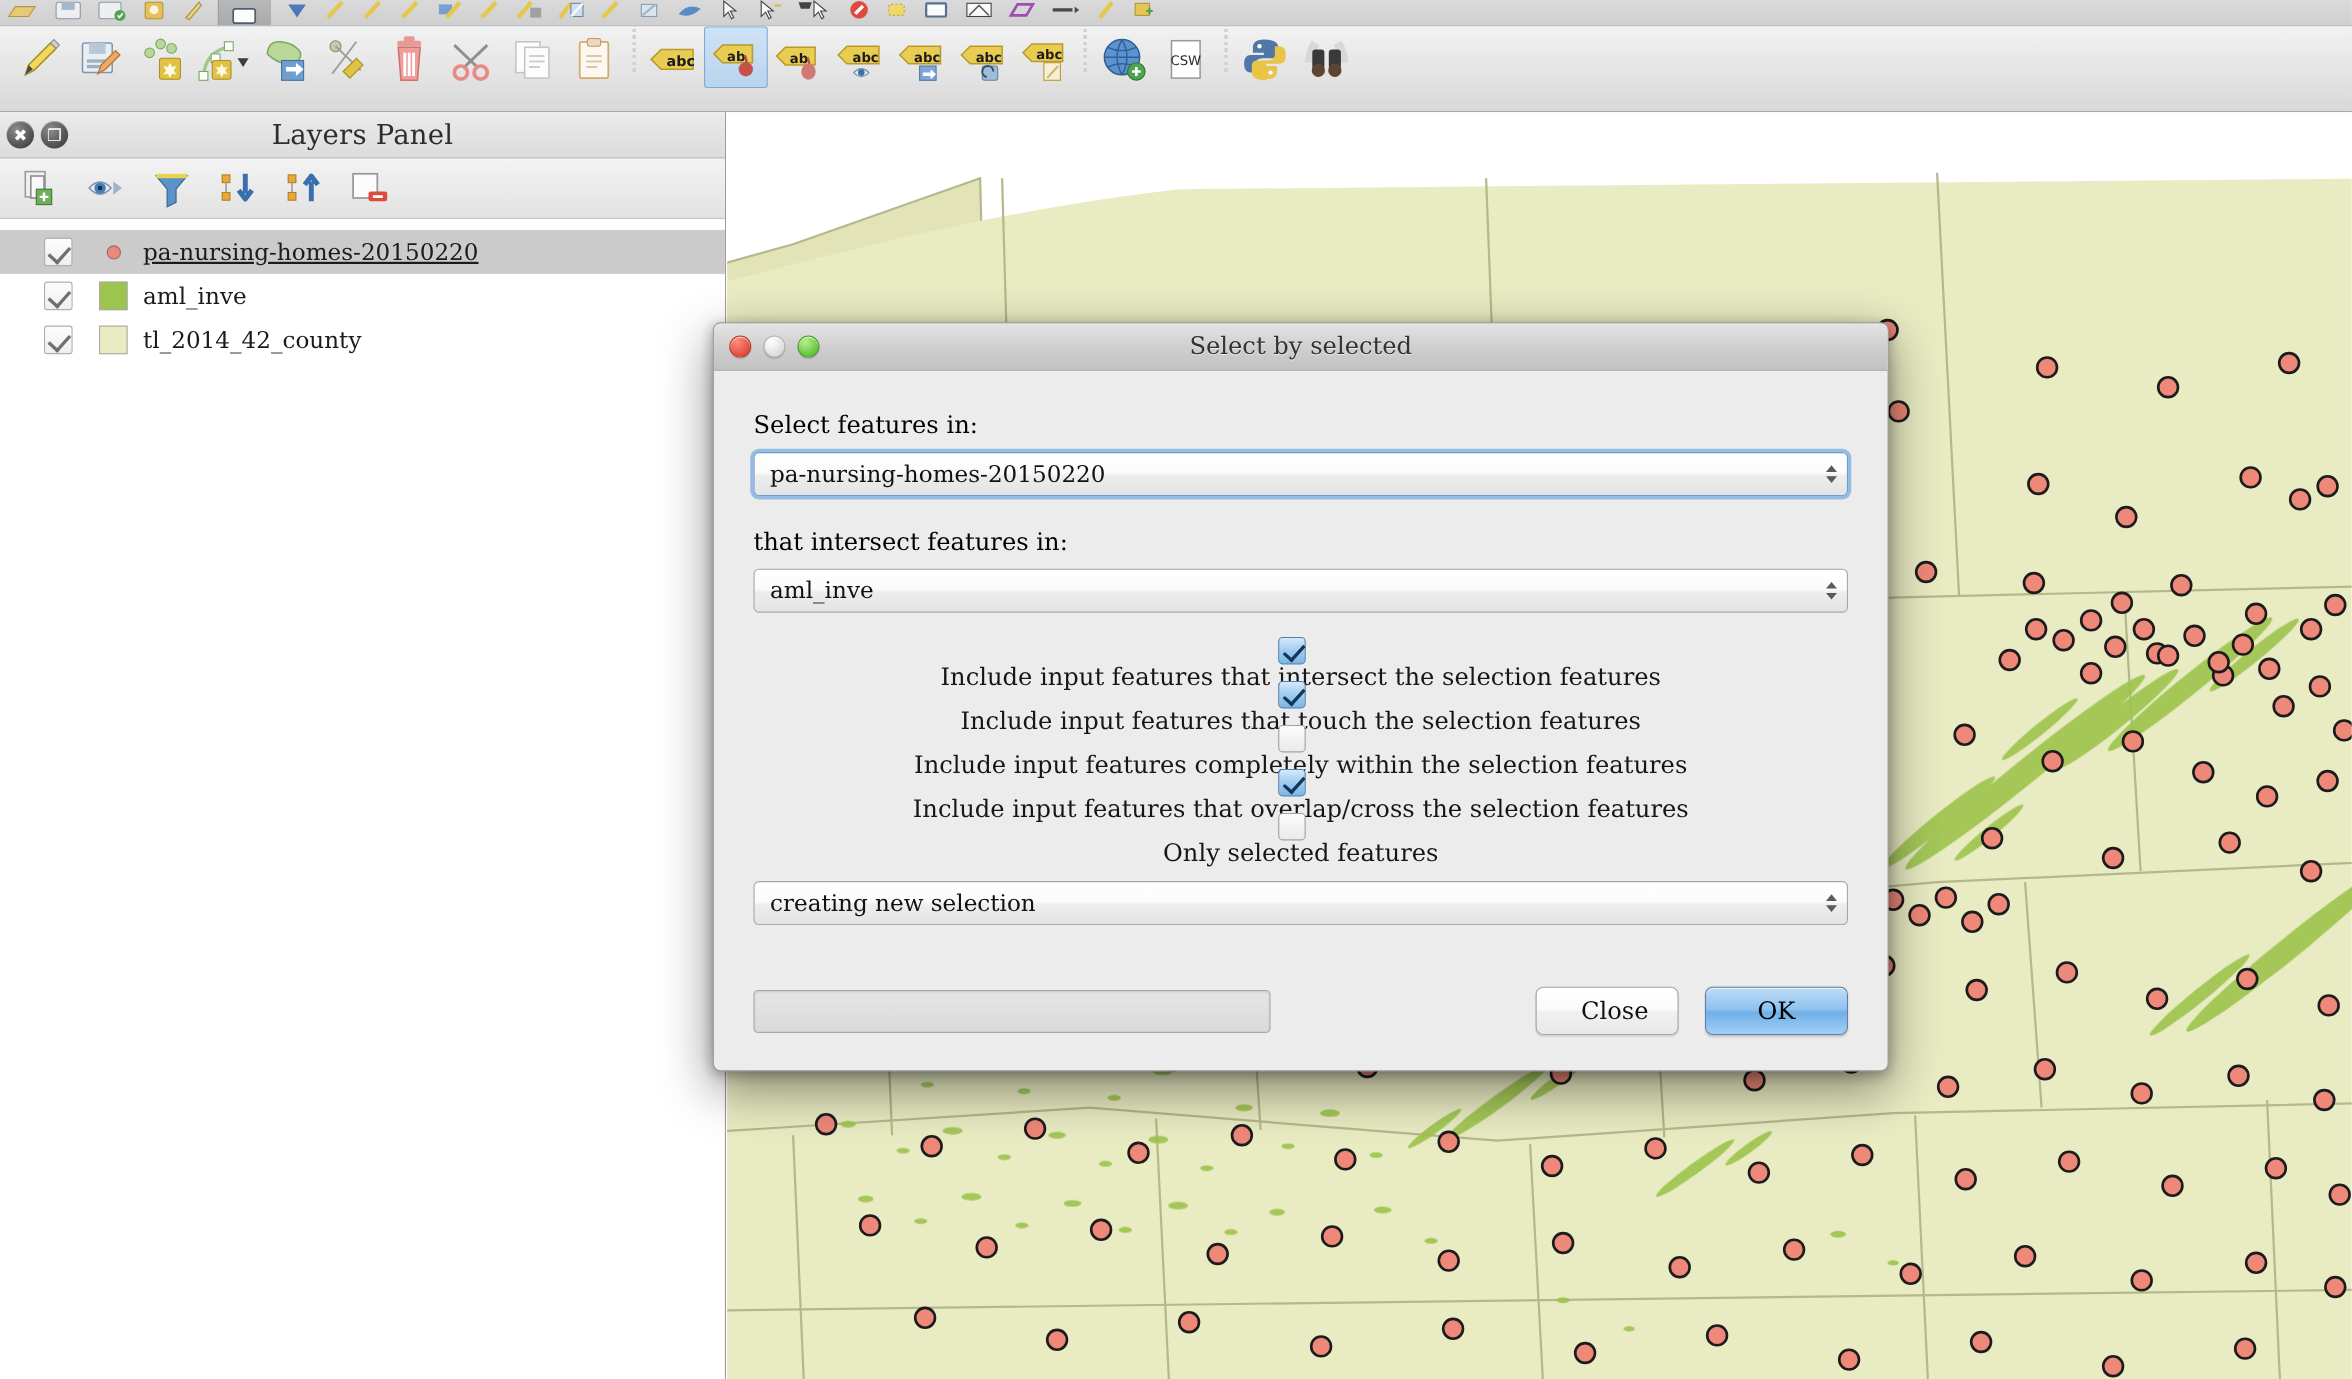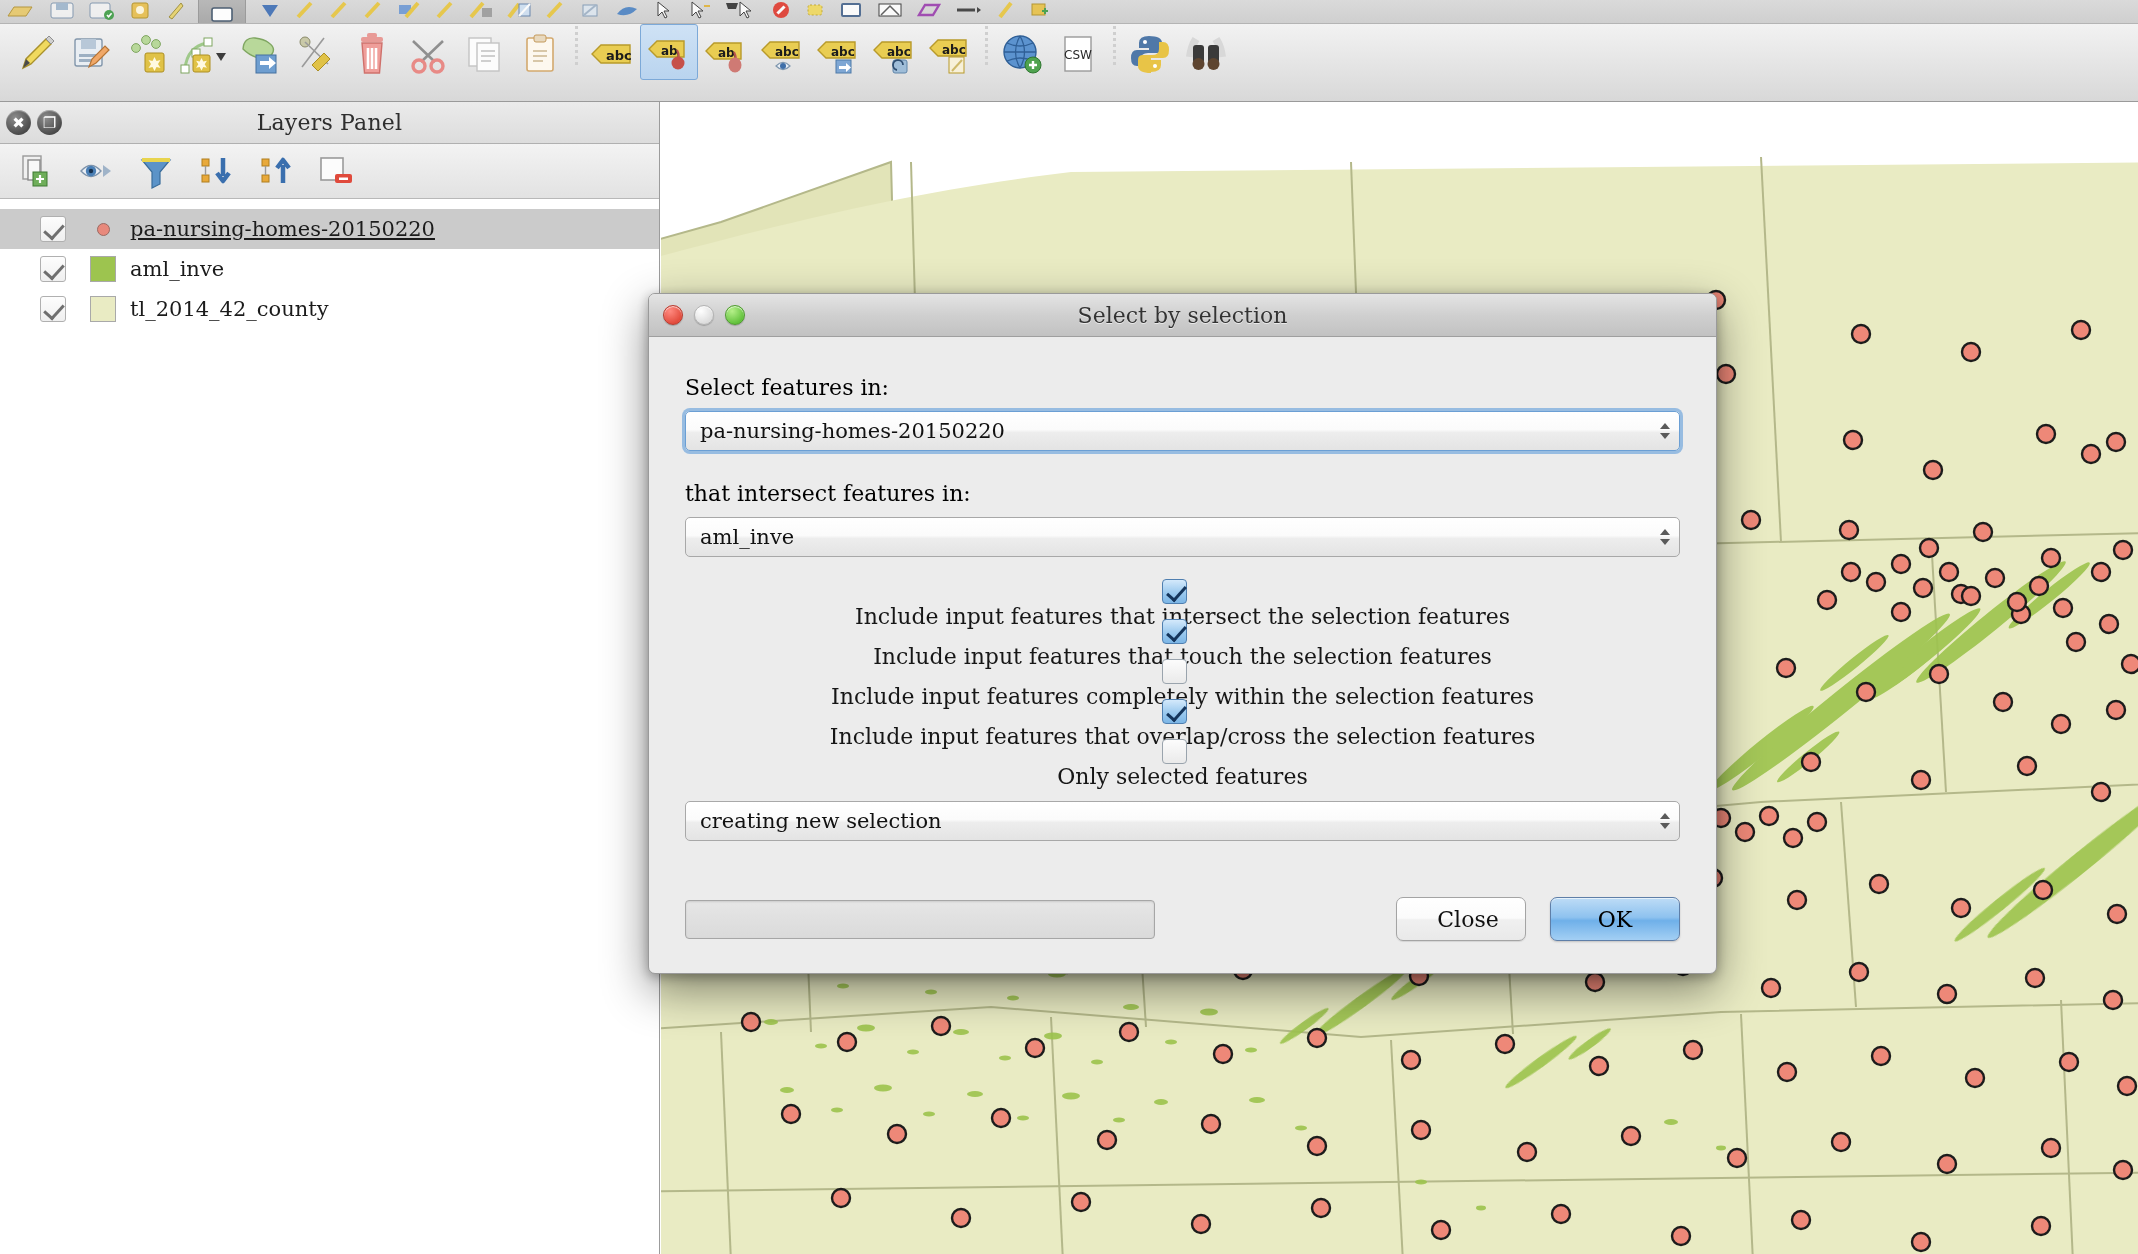--- a/index.html
+++ b/index.html
@@ -57,21 +57,21 @@
     background: #ffffff; border-right: 1px solid #9c9c9c;
   }
   #lp-title {
     height: 42px; position: relative;
     background: linear-gradient(to bottom,#ebebeb,#dcdcdc);
     border-bottom: 1px solid #b0b0b0;
     display: flex; align-items: center;
   }
   #lp-title-text {
     position: absolute; left: 0; right: 0; text-align: center;
-    font-size: 22px; color: #2e2e2e; letter-spacing: .2px;
+    font-size: 25px; color: #2e2e2e; letter-spacing: .2px;
   }
   .lp-dock-btn {
     width: 25px; height: 25px; border-radius: 50%;
     background: radial-gradient(circle at 36% 32%, #8d8d8d, #4a4a4a 72%);
     color:#fff; display:flex; align-items:center; justify-content:center;
     font-size: 15px; font-family:"DejaVu Sans",sans-serif; margin-left: 6px;
     box-shadow: inset 0 1px 1px rgba(255,255,255,.45);
   }
   #lp-toolbar {
     height: 55px; display: flex; align-items: center; padding-left: 6px;
@@ -930,21 +930,21 @@
 </div>
 
 <div id="dialog">
 
   <div id="dlg-titlebar">
     <div id="dlg-lights">
       <div class="light red"></div>
       <div class="light yellow"></div>
       <div class="light green"></div>
     </div>
-    <div id="dlg-title-text">Select by selection</div>
+    <div id="dlg-title-text">Select by selected</div>
   </div>
 
   <div id="dlg-body">
 
     <div class="field-label">Select features in:</div>
     <div class="combo focused">
       <span>pa-nursing-homes-20150220</span>
       <span class="stepper">
         <span class="arrow-up"></span>
         <span class="arrow-dn"></span>

